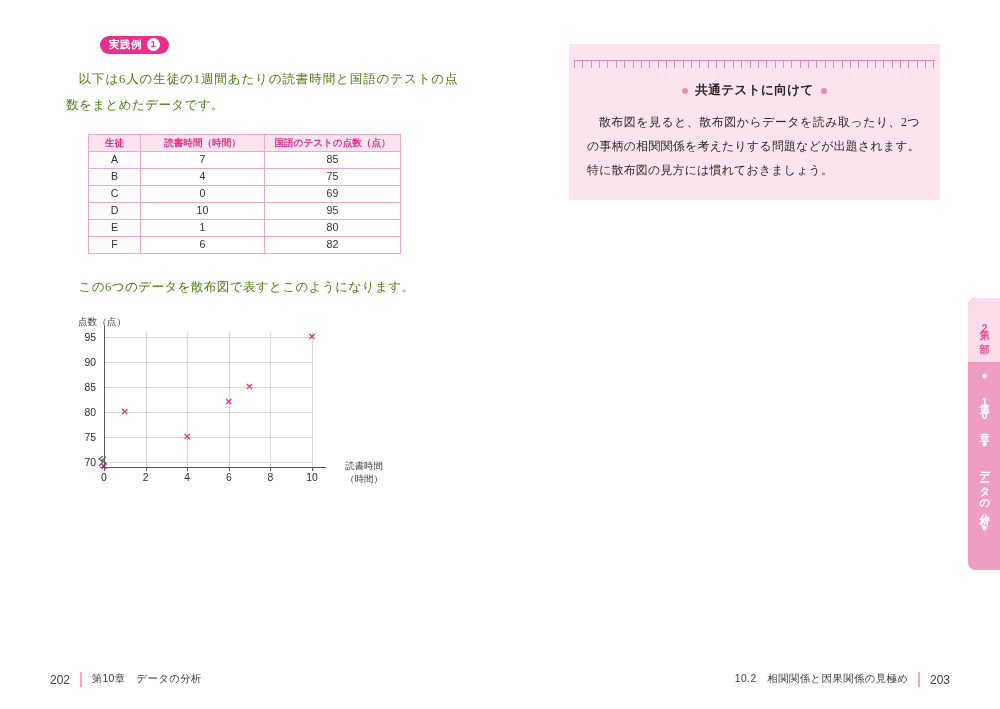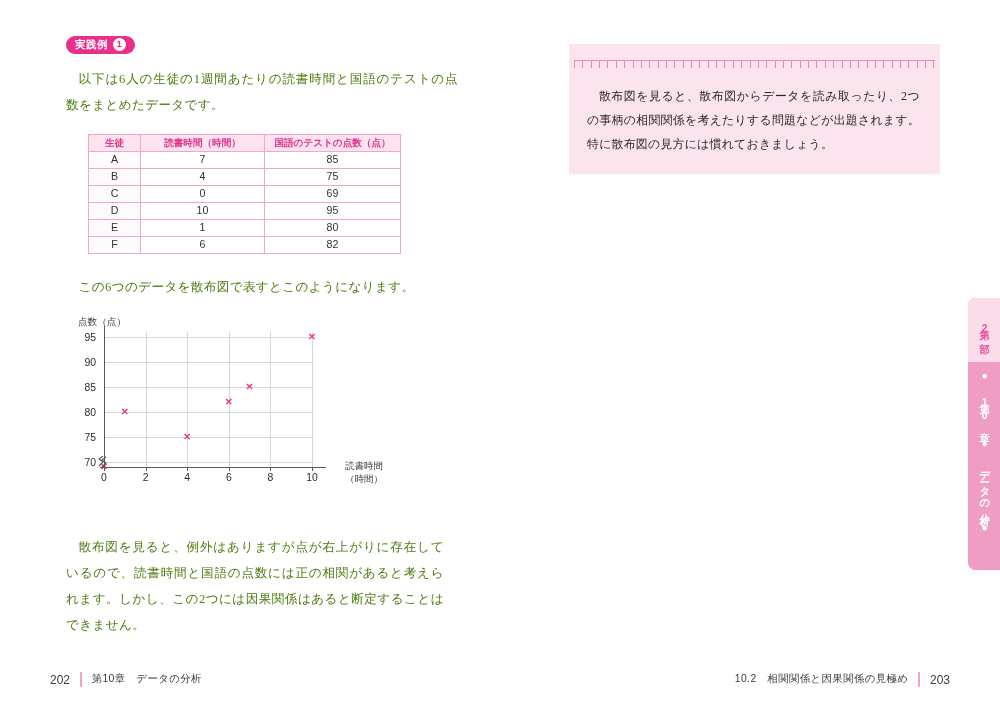--- a/index.html
+++ b/index.html
@@ -52,20 +52,21 @@
     background: #e8308a;
     color: #ffffff;
     border-radius: 9px;
     padding: 2px 9px 3px 9px;
     height: 18px;
     font-family: "Liberation Sans", sans-serif;
     font-weight: bold;
     font-size: 10.5px;
     letter-spacing: 0.5px;
     line-height: 1;
+    margin-left: 34px;
   }
   .badge-num {
     display: inline-flex;
     align-items: center;
     justify-content: center;
     width: 13px;
     height: 13px;
     border-radius: 50%;
     background: #ffffff;
     color: #e8308a;
@@ -462,21 +463,20 @@
         <div class="xtick-label" style="left: 238px;">10</div>
         <div class="xtick-mark" style="left: 238px;"></div>
         <div class="ytick-label" style="top: 146px; left: 0px;">70</div>
         <div class="ytick-label" style="top: 121px; left: 0px;">75</div>
         <div class="ytick-label" style="top: 96px; left: 0px;">80</div>
         <div class="ytick-label" style="top: 71px; left: 0px;">85</div>
         <div class="ytick-label" style="top: 46px; left: 0px;">90</div>
         <div class="ytick-label" style="top: 21px; left: 0px;">95</div>
       </div>
 
-    <p id="end-para" class="body-para indent">散布図を見ると、例外はありますが点が右上がりに存在しているので、読書時間と国語の点数には正の相関があると考えられます。しかし、この2つには因果関係はあると断定することはできません。</p>
   </div>
 
   <div class="callout">
     <div class="callout-rule">
       <div class="rule-line"></div>
       <div class="ticks" id="rule-ticks">
           <i></i>
           <i></i>
           <i></i>
           <i></i>
@@ -514,20 +514,25 @@
           <i></i>
           <i></i>
           <i></i>
           <i></i>
           <i></i>
           <i></i>
           <i></i>
           <i></i>
           <i></i>
         </div>
+    </div>
+    <div class="callout-title">
+      <span class="dot"></span>
+      <span>共通テストに向けて</span>
+      <span class="dot"></span>
     </div>
     <p class="callout-body">散布図を見ると、散布図からデータを読み取ったり、2つの事柄の相関関係を考えたりする問題などが出題されます。特に散布図の見方には慣れておきましょう。</p>
   </div>
 
   <div class="side-tab">
     <div class="seg-top">
       <span class="vtext">第2部</span>
     </div>
     <div class="seg-bot">
       <span class="vtext">● 第10章 ● データの分析 ●</span>

